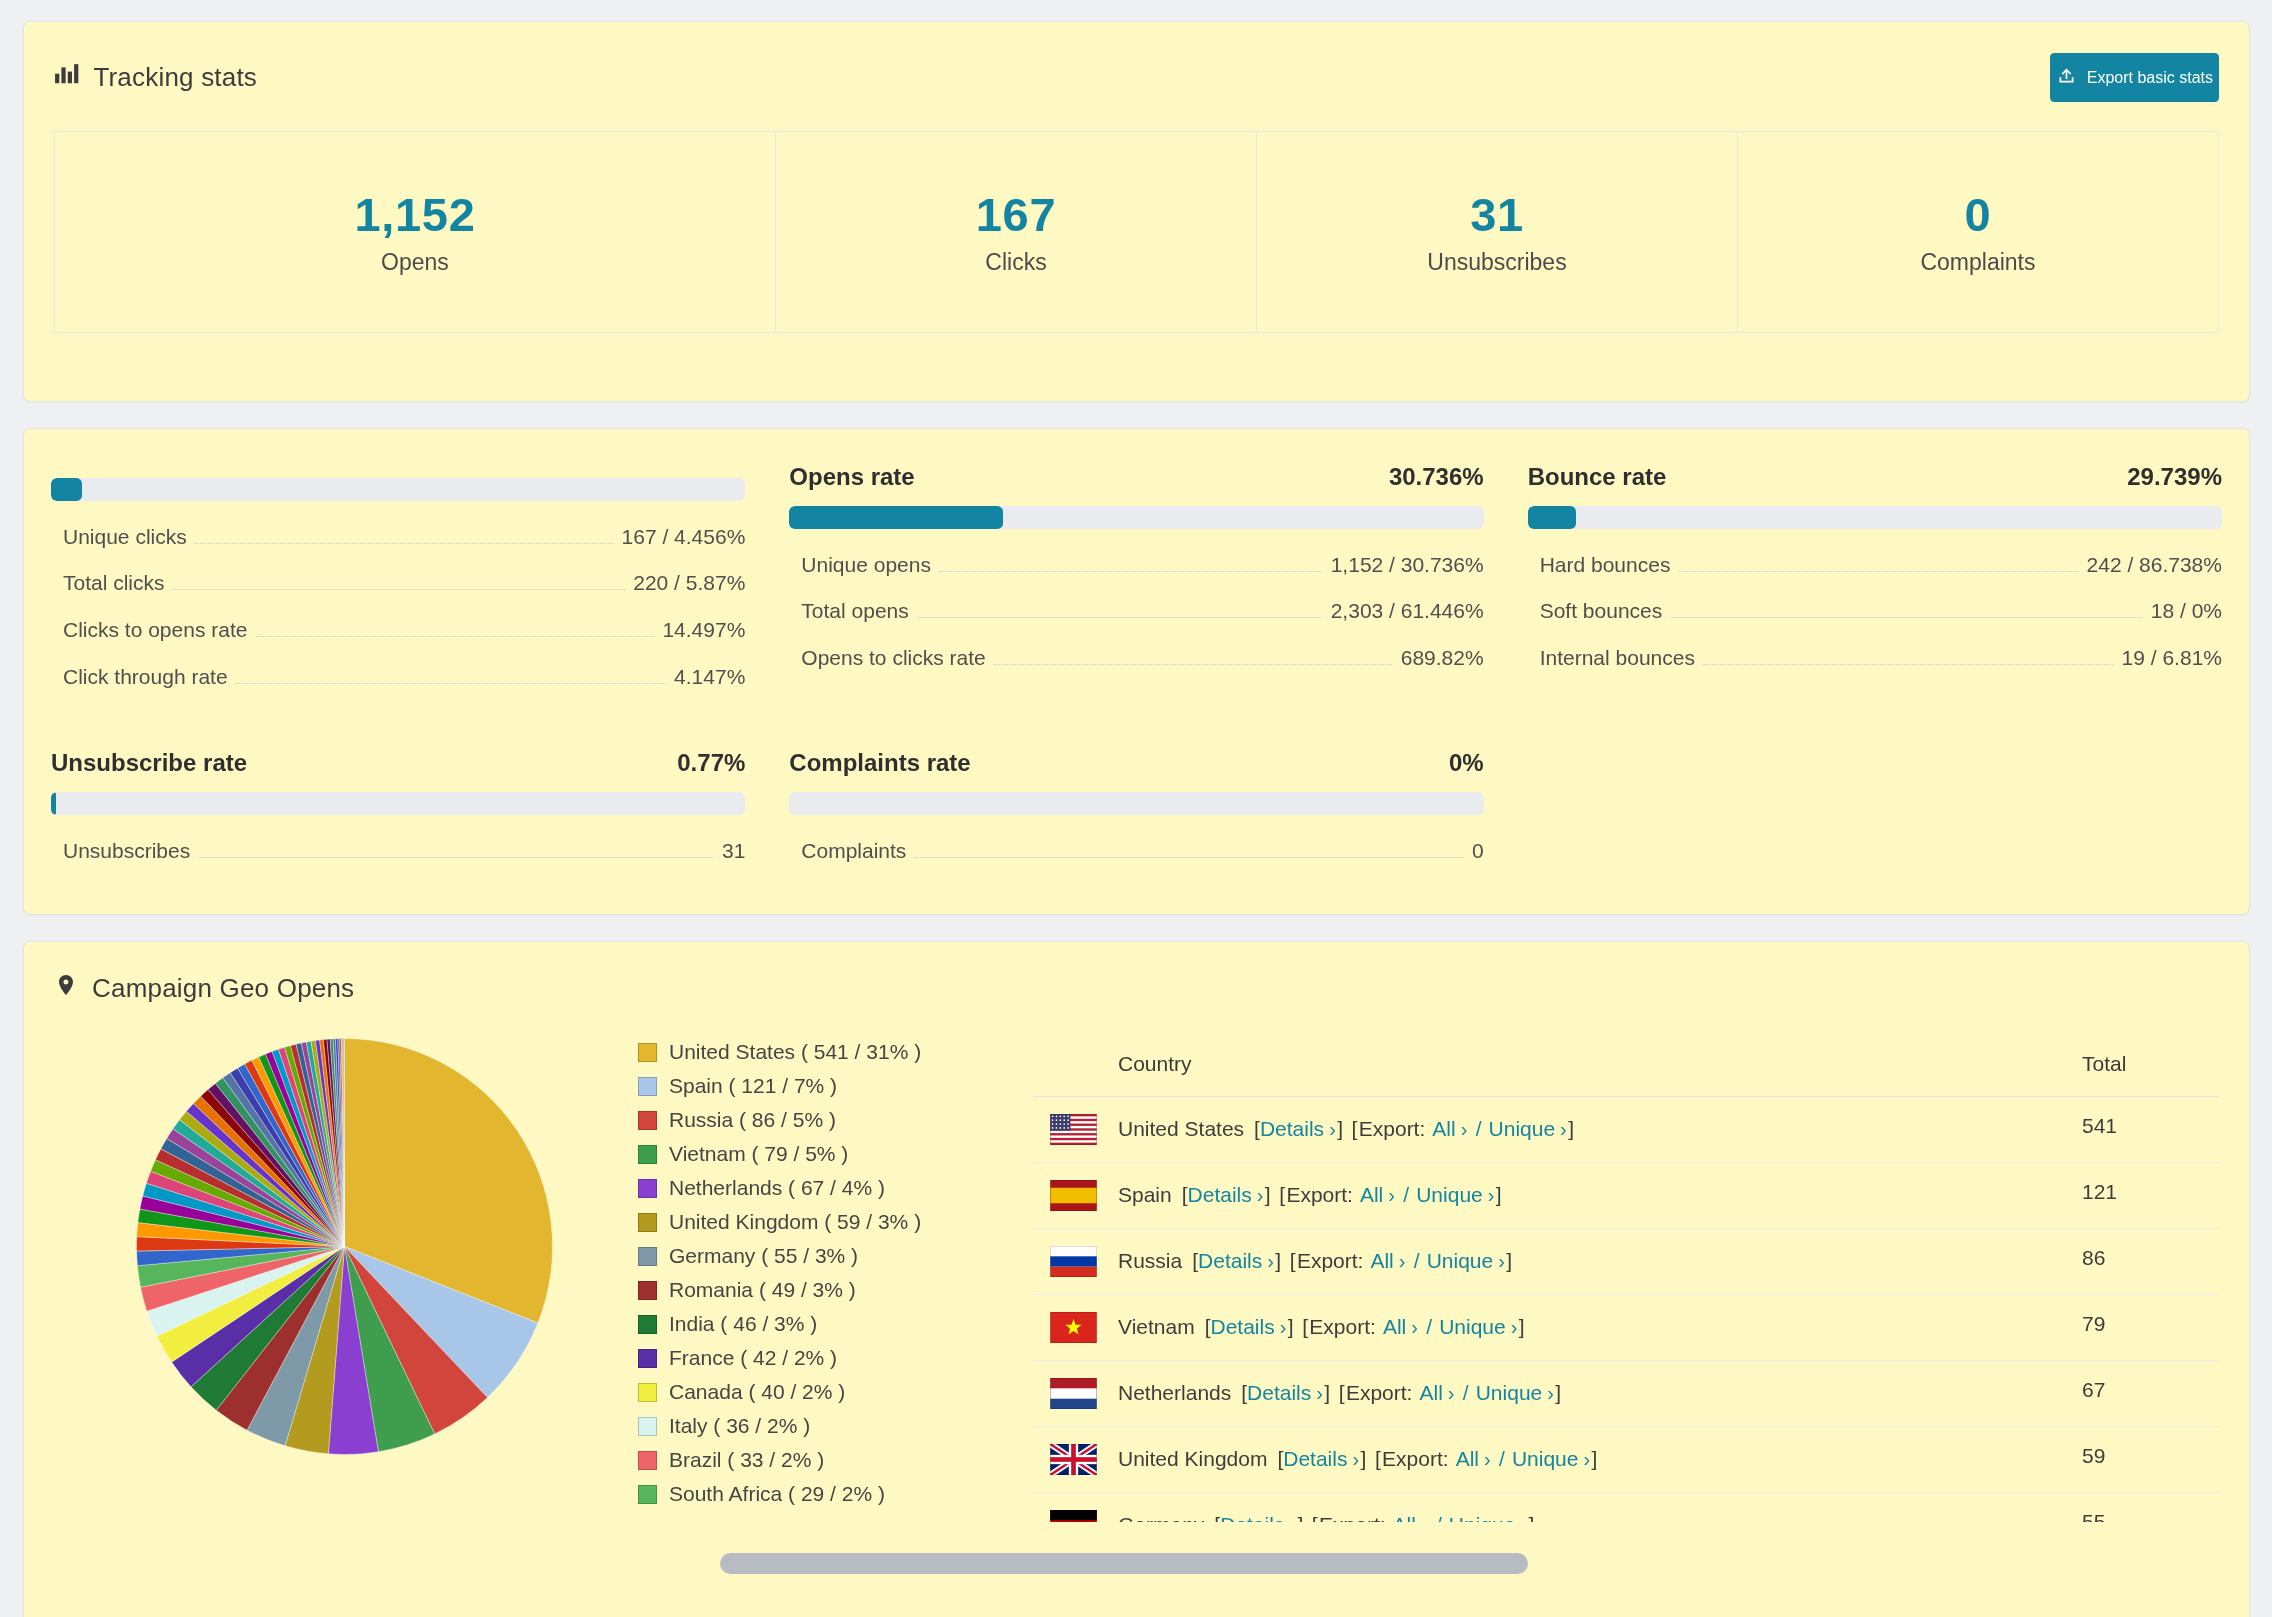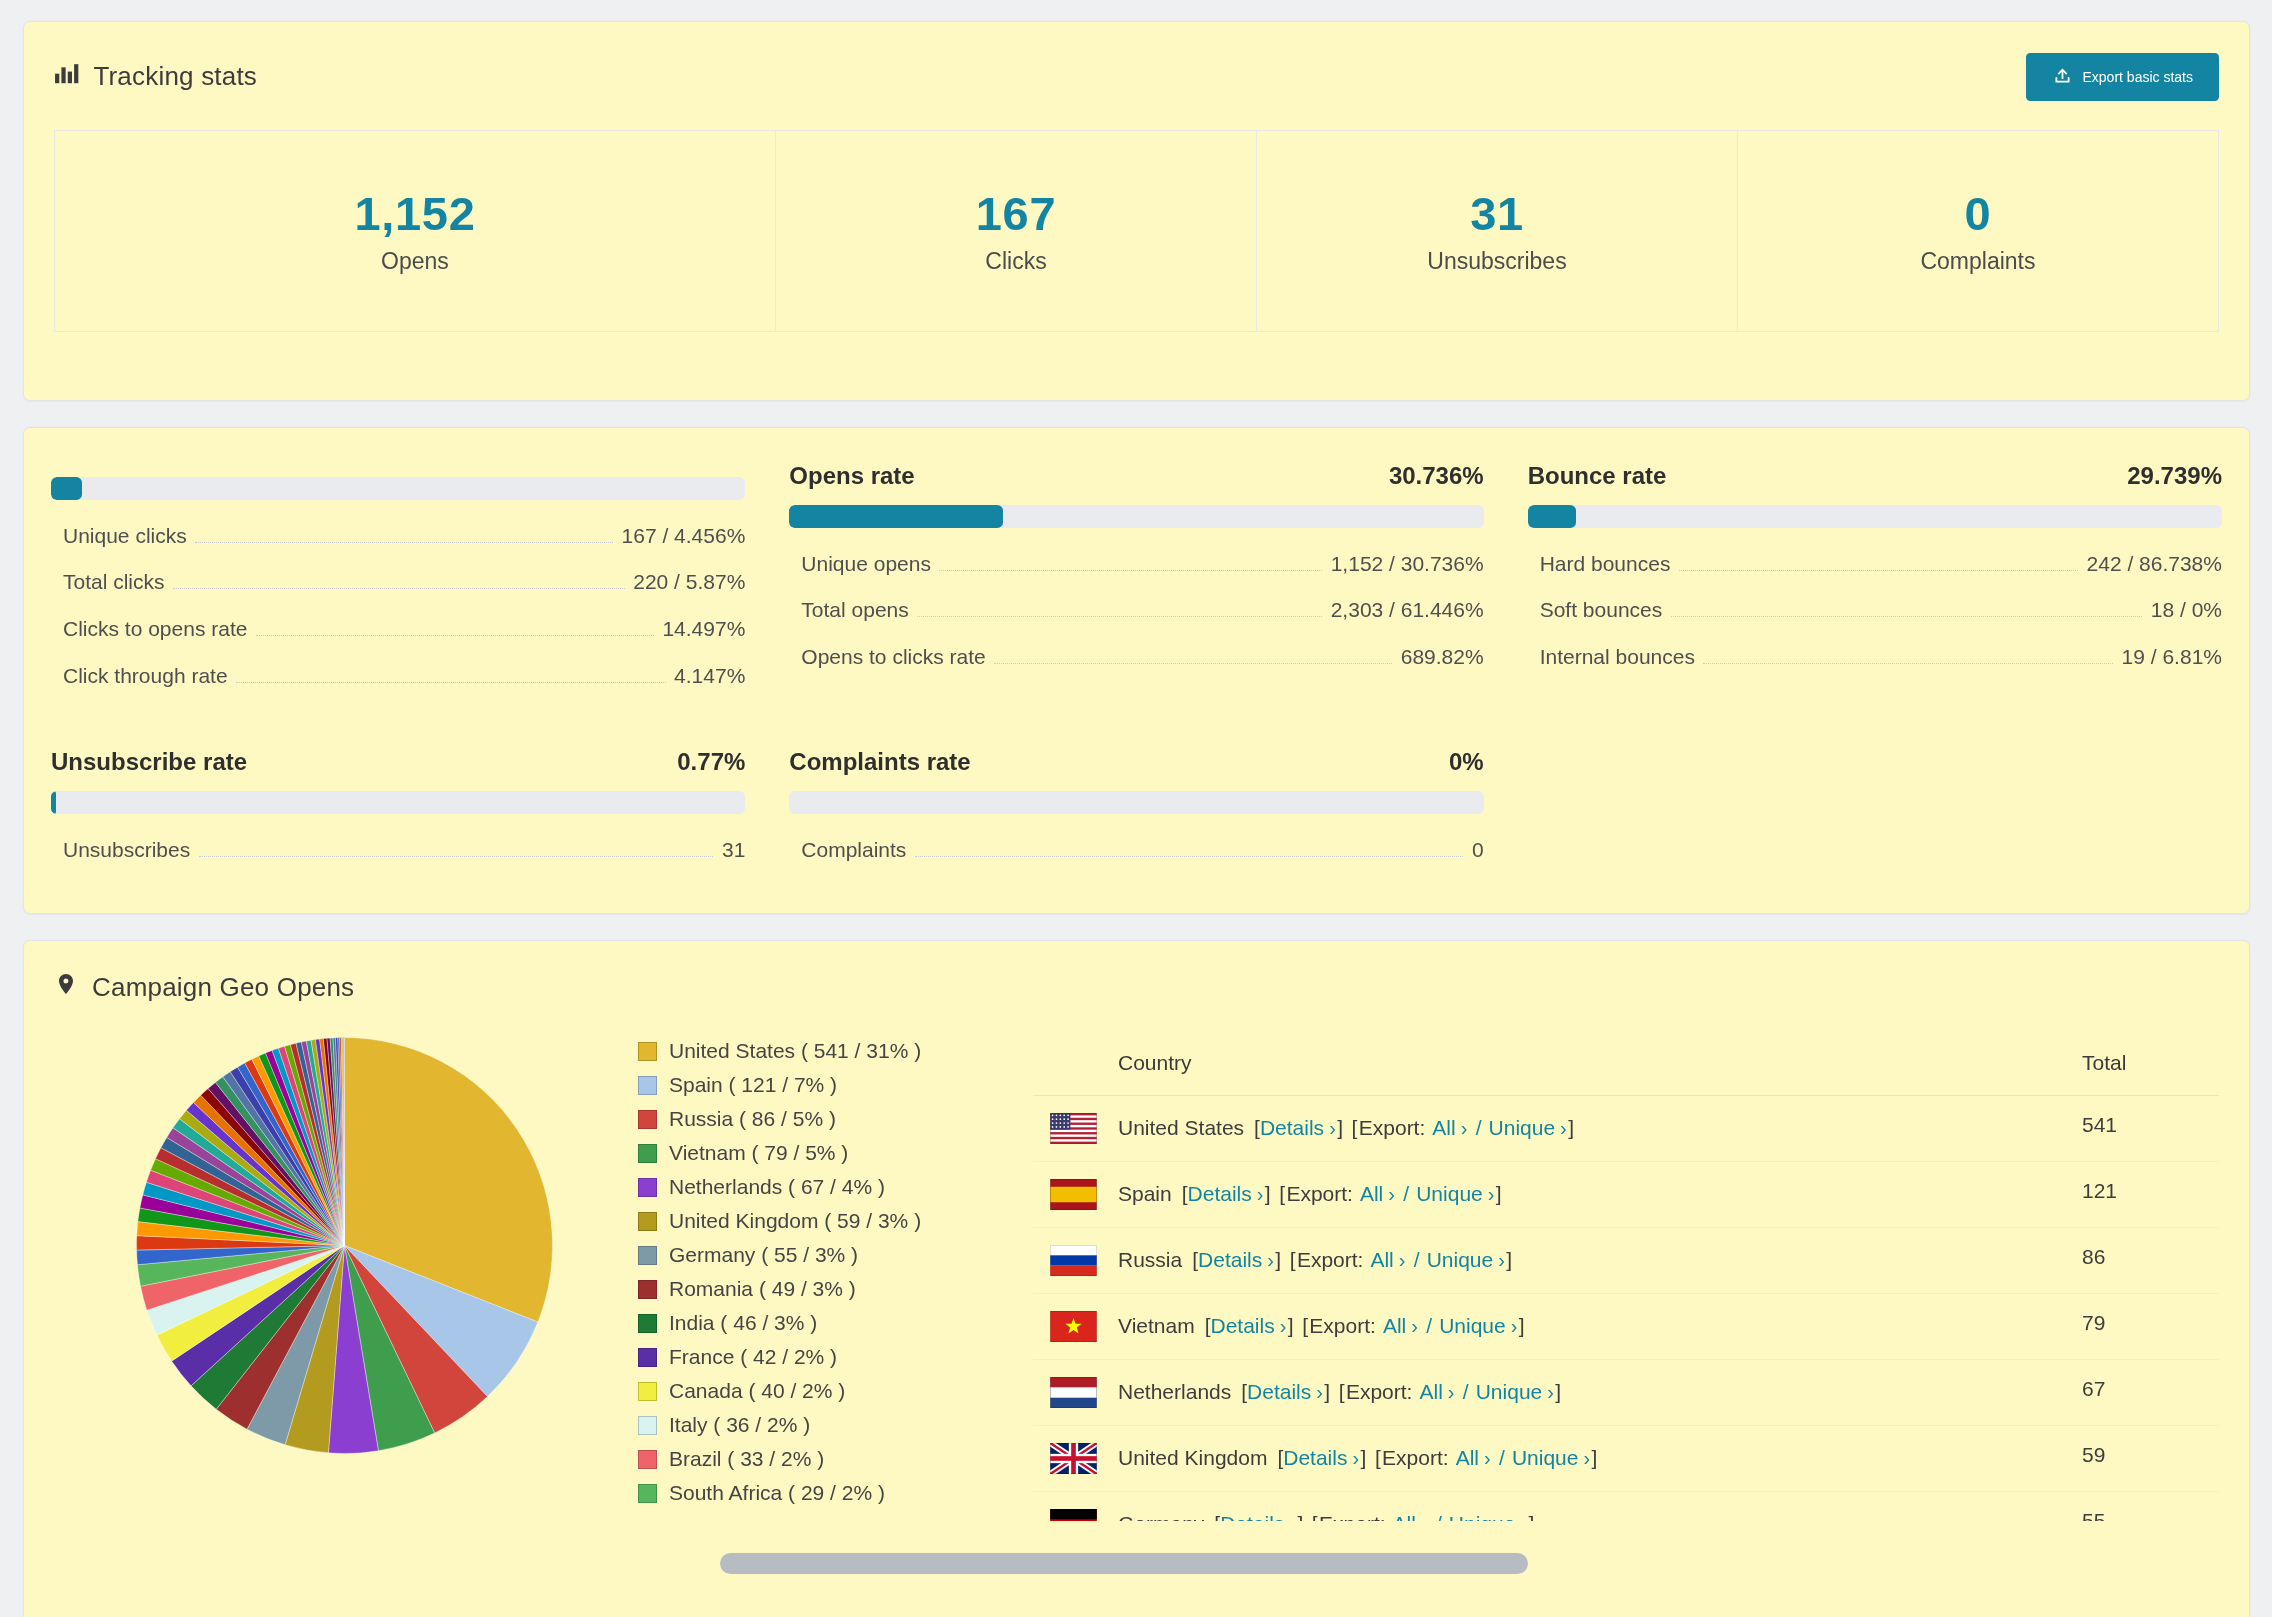--- a/index.html
+++ b/index.html
@@ -14,21 +14,21 @@
     margin: 0 23px; box-shadow: 0 0.7px 2.1px rgba(0,0,0,.04);
   }
   #card-tracking { margin-top: 21px; padding: 31px 30px 68px; }
   #card-rates    { margin-top: 25.4px; padding: 34px 27px 40px; }
   #card-geo      { margin-top: 25.4px; padding: 31px 30px 28px; height: 847px; }
 
   .card-head { display: flex; align-items: center; justify-content: space-between; }
   .head-title { display: flex; align-items: center; gap: 14px; font-size: 26px; font-weight: 500; color: #3c3c3c; letter-spacing: 0.2px; }
   .btn-export {
     display: inline-flex; align-items: center; gap: 10px; background: #1385a2; color: #fff;
-    border: none; border-radius: 4.2px; font-size: 14px; padding: 12px 26px; cursor: pointer;
+    border: none; border-radius: 4.2px; font-size: 16px; padding: 12px 6px; cursor: pointer;
     font-family: inherit;
   }
 
   .stats-row { display: flex; margin-top: 29px; }
   .stat-cell { flex: 1; border: 0.7px solid #e8e8e8; border-left: none; text-align: center; padding: 59px 0 56px; }
   .stat-cell:first-child { border-left: 0.7px solid #e8e8e8; }
   .stat-cell.wide { flex: 1.5; }
   .stat-value { font-size: 47px; font-weight: 700; color: #1385a2; line-height: 1; letter-spacing: 0.7px; }
   .stat-label { font-size: 23px; color: #4c4c4c; margin-top: 11.3px; font-weight: 500; }
 

